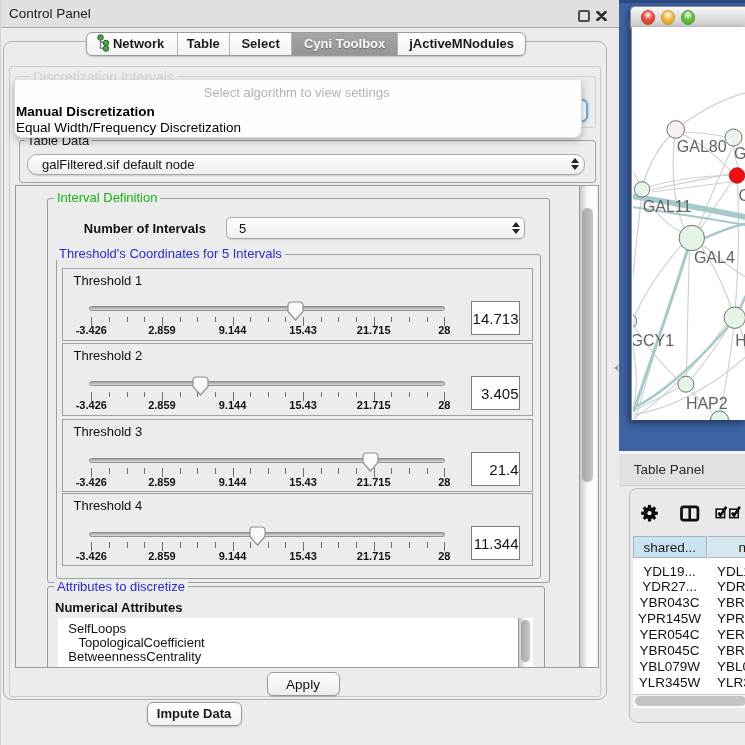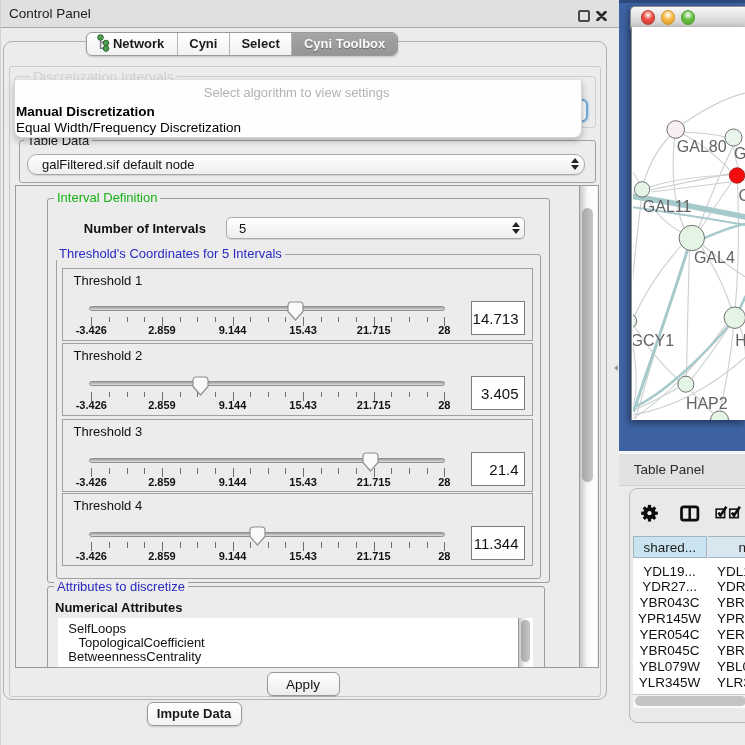--- a/index.html
+++ b/index.html
@@ -21,40 +21,41 @@
 .gtitle{position:absolute;font-size:13px;background:#ececec;padding:0 3px;white-space:nowrap;line-height:13px;}
 .combo{position:absolute;background:linear-gradient(#ffffff,#eeeeee);border:1px solid #a9a9a9;
  border-radius:5px;font-size:13px;color:#111;box-shadow:0 1px 1px rgba(0,0,0,0.12);}
 .combo .ar{position:absolute;width:0;height:0;border-left:4.5px solid transparent;border-right:4.5px solid transparent;}
 .trow{position:absolute;width:469px;height:71px;border:1px solid #a0a0a0;background:#ececec;}
 .tlabel{position:absolute;left:11px;top:4px;font-size:13px;font-weight:400;color:#111;}
 .track{position:absolute;height:3px;border-radius:2.5px;background:linear-gradient(#9e9e9e,#dcdcdc);border:1px solid #909090;}
 .tick{position:absolute;width:1px;background:#6f6f6f;}
 .tlb{position:absolute;width:60px;text-align:center;font-size:11px;font-weight:700;color:#111;}
 .vbox{position:absolute;width:47px;height:32px;border:1px solid #7d7d7d;background:#ffffff;
- font-size:15px;color:#111;text-align:right;line-height:33px;padding-right:5px;}
+ font-size:15px;color:#111;text-align:right;line-height:33px;}
 .vsbtrack{position:absolute;background:linear-gradient(90deg,#c8c8c8,#f8f8f8 45%,#ffffff);border-left:1px solid #999;}
 .vsbthumb{position:absolute;background:linear-gradient(90deg,#a8a8a8,#c6c6c6);border-radius:5.5px;}
 .item{position:absolute;font-size:13px;color:#111;white-space:nowrap;}
 </style></head><body>
 
 <div id="lwin">
 <div id="outerpanel"></div>
 <div id="titlebar">
       <div class="t">Control Panel</div>
     </div>
 <div id="sqicon"></div>
 <svg class="abs" style="left:594.5px;top:10.5px;" width="11" height="10" viewBox="0 0 11 10">
       <path d="M1.5 1 L9.5 9 M9.5 1 L1.5 9" stroke="#2b2b2b" stroke-width="2.6" stroke-linecap="round"></path>
     </svg>
 <div class="seg" style="left:84.6px;top:31.5px;">
       <div class="s" style="width:90px;"><span style="margin-left:14px;">Network</span></div>
-      <div class="s" style="width:51.5px;">Cyni</div>
+      <div class="s" style="width:51.5px;">Table</div>
       <div class="s" style="width:61px;">Select</div>
       <div class="s sel" style="width:105px;">Cyni Toolbox</div>
+      <div class="s" style="width:127px;">jActiveMNodules</div>
     </div>
 <svg class="abs" style="left:94px;top:32px;" width="18" height="20" viewBox="0 0 18 20">
       <path d="M5.5 6 L5.5 17 M5.5 10 L11 11 M5.5 16 L11 16.5" stroke="#7a7a8a" stroke-width="1.3" fill="none"></path>
       <circle cx="5.5" cy="5.5" r="2.8" fill="#4da04d" stroke="#2e642e"></circle>
       <circle cx="11" cy="11" r="2.8" fill="#4da04d" stroke="#2e642e"></circle>
       <circle cx="11" cy="16.5" r="2.8" fill="#4da04d" stroke="#2e642e"></circle>
     </svg>
 <div class="group" style="left:13.5px;top:76px;width:579px;height:50px;border-color:#d0d0d0;"></div>
 <div class="abs" style="left:7.5px;top:65.5px;width:590px;height:629px;border:1px solid #c9c9c9;border-radius:3px;"></div>
 <div class="gtitle" style="left:29px;top:70.5px;color:#d2d2d2;font-size:14px;">Discretization Intervals</div>

